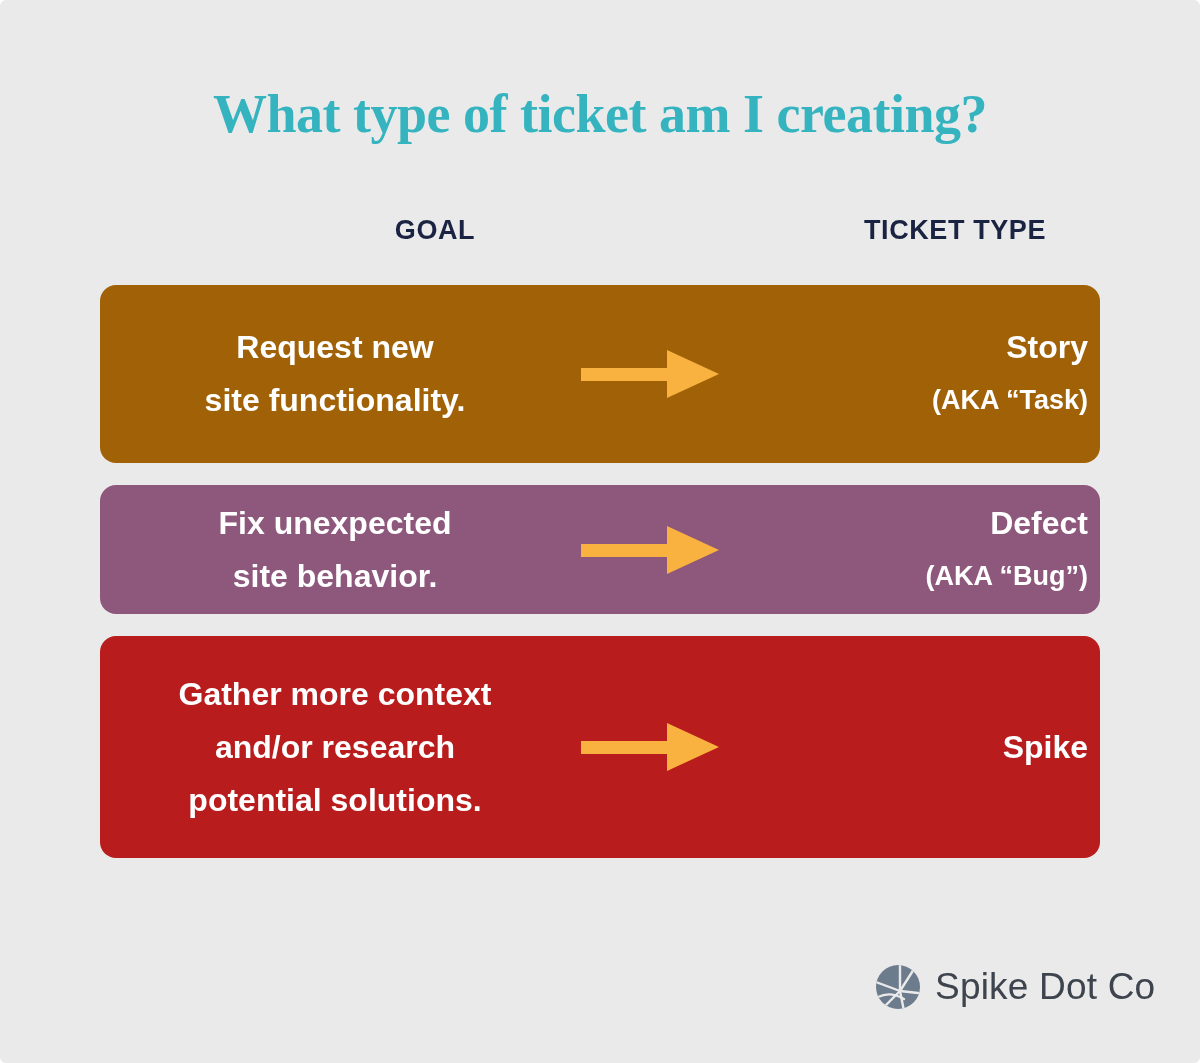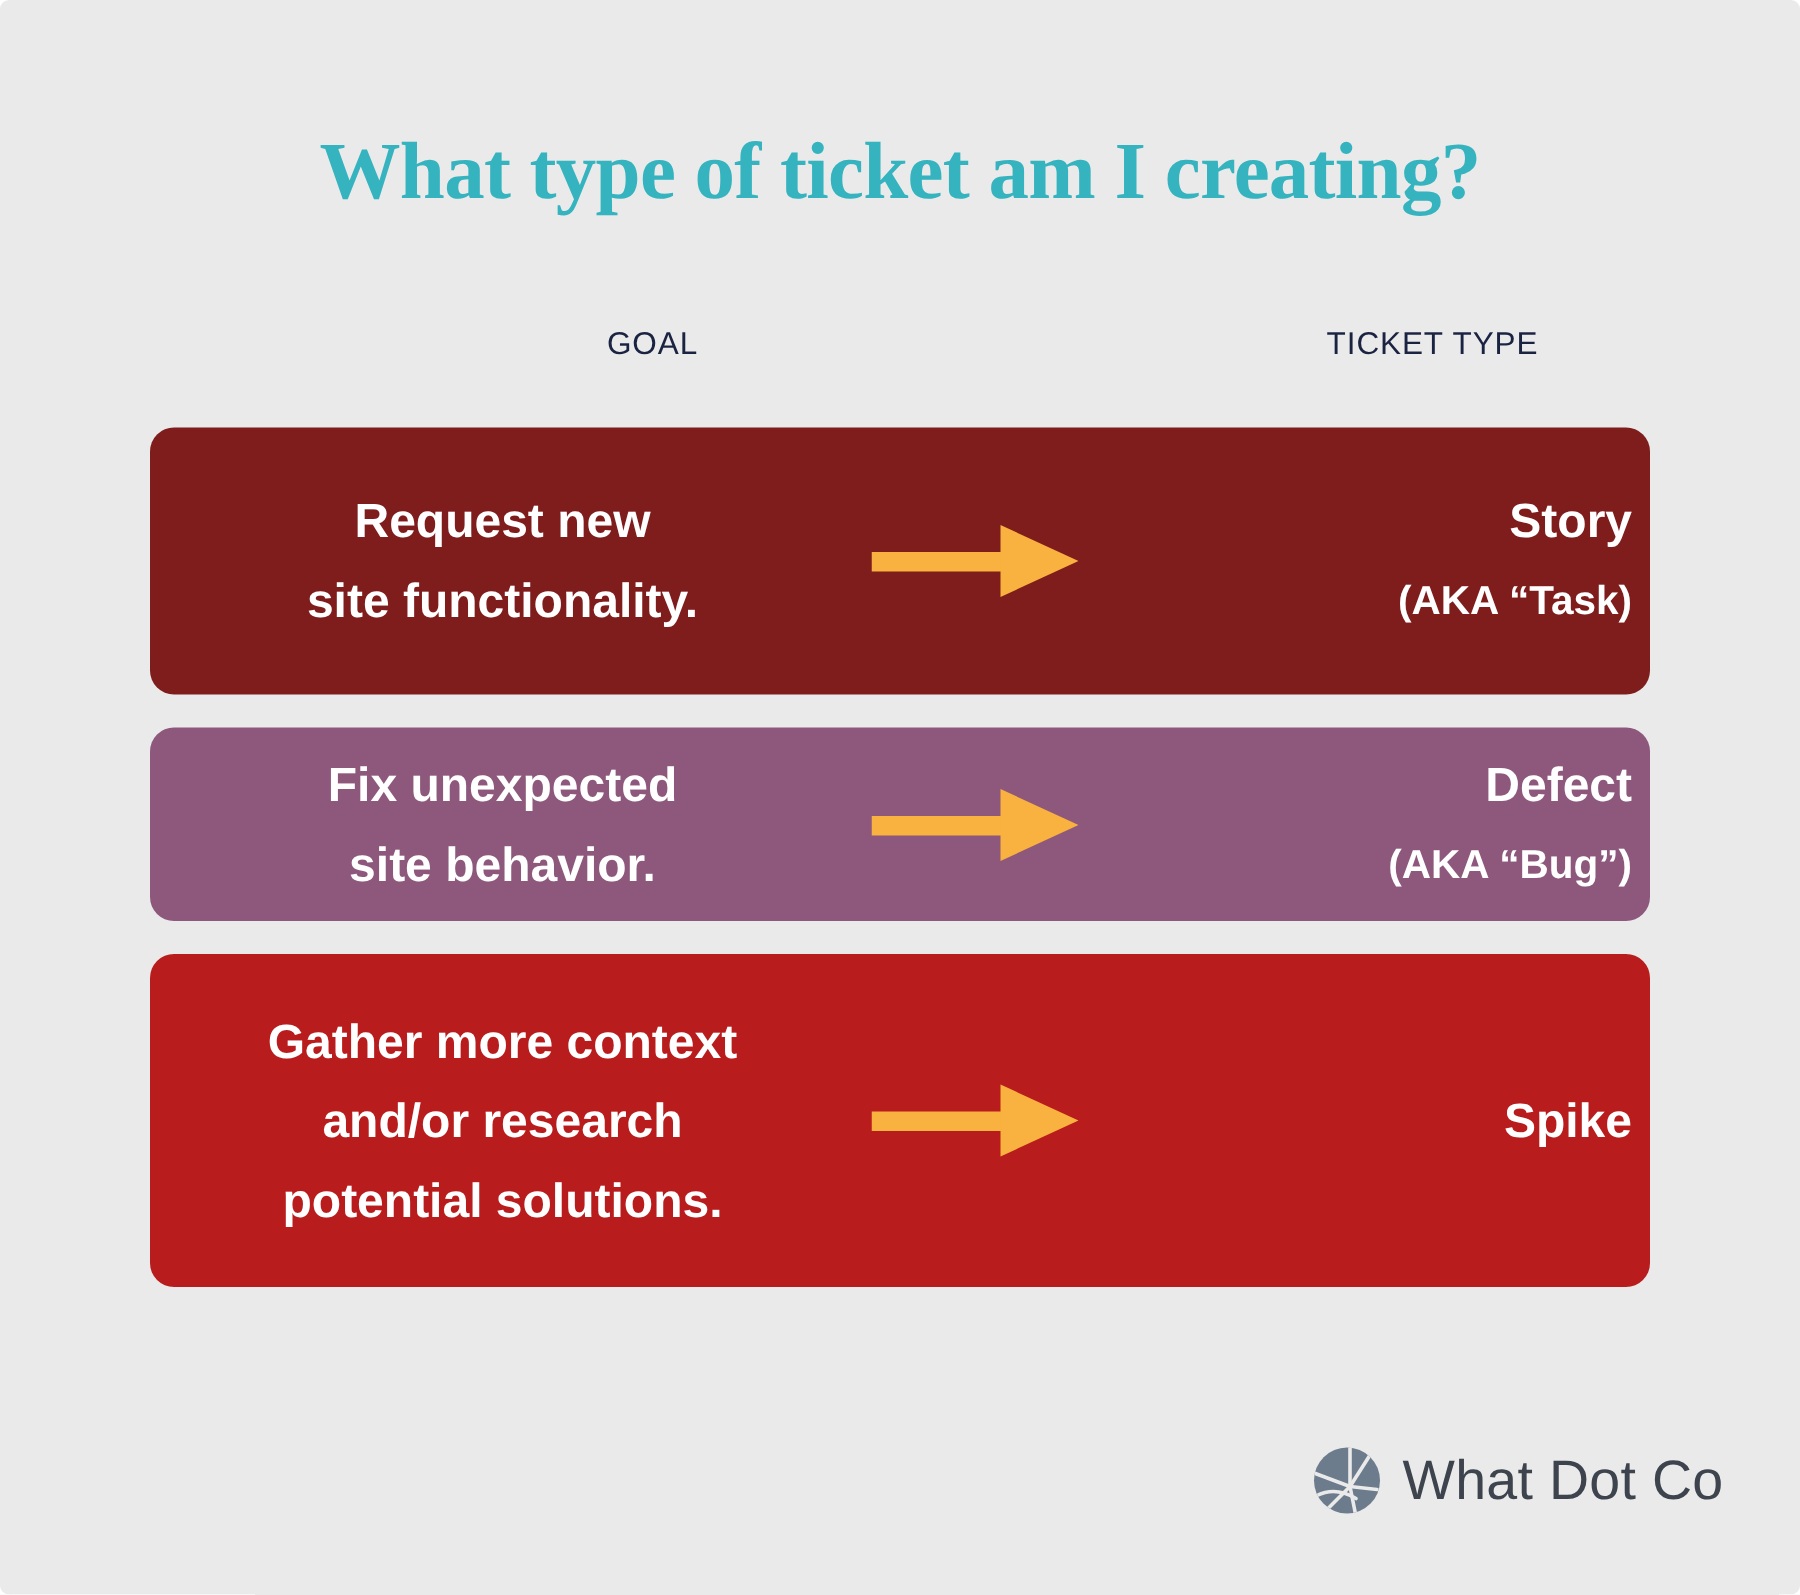--- a/index.html
+++ b/index.html
@@ -44,22 +44,22 @@
     position: absolute;
     top: 213px;
     left: 100px;
     width: 1000px;
     height: 36px;
   }
   .col-head {
     position: absolute;
     top: 0;
     font-family: "Liberation Sans", sans-serif;
-    font-weight: normal;
-    font-size: 21px;
+    font-weight: bold;
+    font-size: 27px;
     line-height: 34px;
     letter-spacing: 0.6px;
     color: #1b2342;
     text-align: center;
     white-space: nowrap;
   }
   .col-head.goal { left: 135px; width: 400px; }
   .col-head.ticket { left: 555px; width: 600px; }
 
   
@@ -71,21 +71,21 @@
   }
   .row {
     position: relative;
     width: 1000px;
     border-radius: 16px;
     display: flex;
     align-items: center;
     box-sizing: border-box;
     margin-bottom: 22px;
   }
-  .row.r1 { height: 178px; background: #7f1d1d; }
+  .row.r1 { height: 178px; background: #a16207; }
   .row.r2 { height: 129px; background: #8d587c; }
   .row.r3 { height: 222px; background: #b91c1c; margin-bottom: 0; }
 
   .cell-goal {
     width: 470px;
     flex: 0 0 470px;
     text-align: center;
     color: #ffffff;
     font-weight: bold;
     font-size: 32px;
@@ -220,16 +220,16 @@
           <path d="M26 1 L26 28"></path>
           <path d="M26 28 L44 30"></path>
           <path d="M26 28 L40 6"></path>
           <path d="M26 28 L2 19"></path>
           <path d="M26 28 L8 46"></path>
           <path d="M26 28 L30 48"></path>
           <path d="M4 34 C12 30, 20 30, 30 36"></path>
         </g>
       </svg>
     </span>
-    <span class="logo-text">What Dot Co</span>
+    <span class="logo-text">Spike Dot Co</span>
   </div>
 
 </div>
 
 </body></html>

